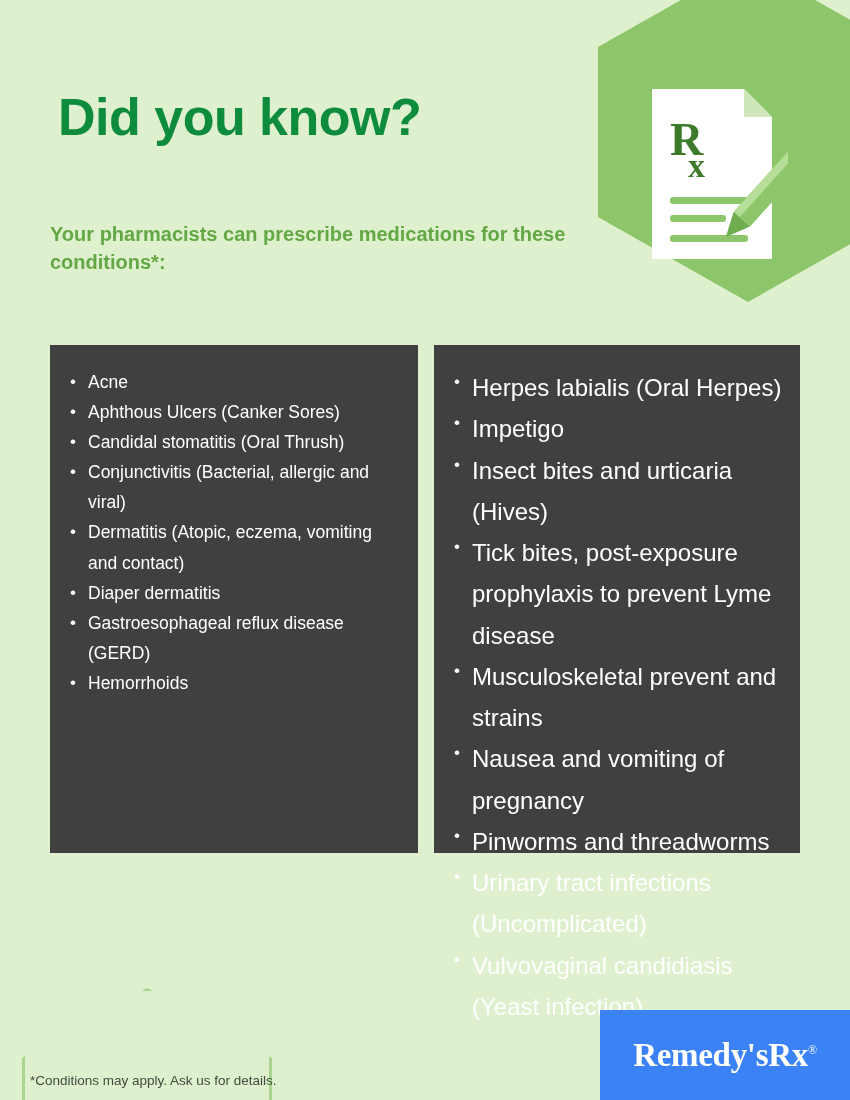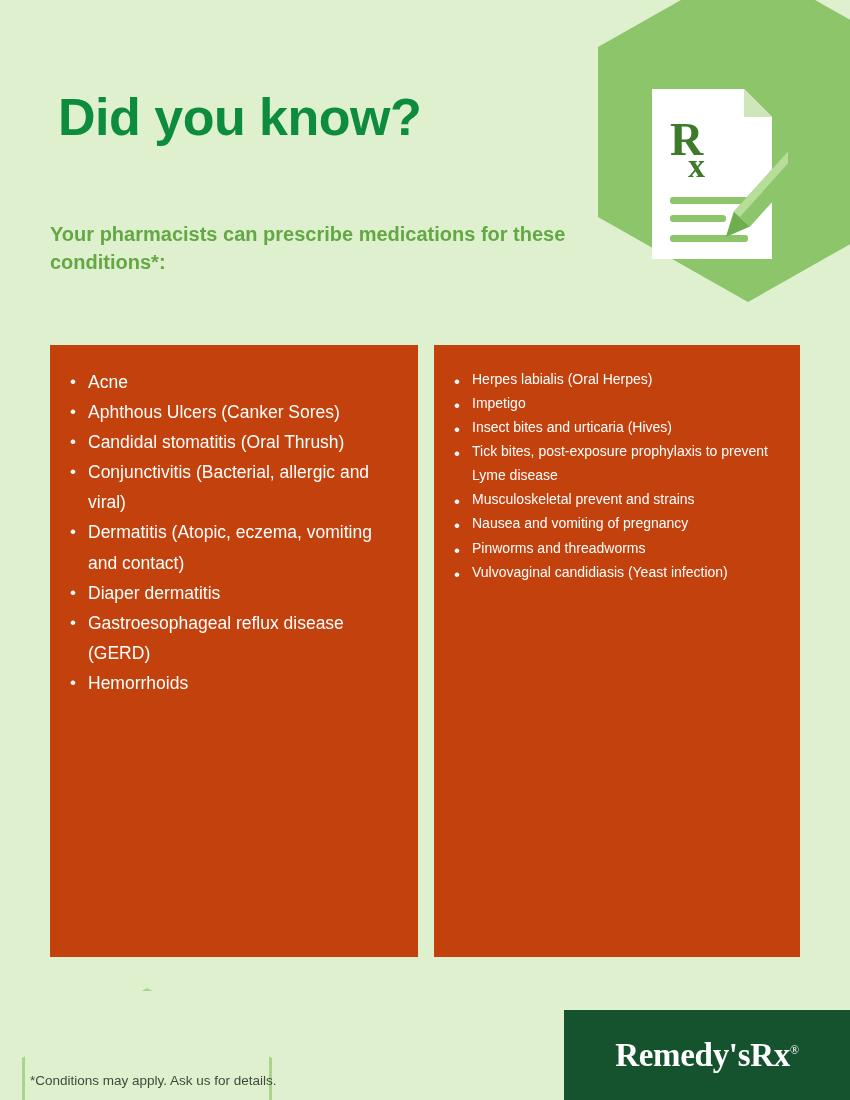--- a/index.html
+++ b/index.html
@@ -87,22 +87,22 @@
     right: 62px;
     top: 85px;
     width: 140px;
     height: 178px;
   }
 
   
   .panel {
     position: absolute;
     top: 345px;
-    background: #c2410c;
-    height: 612px;
+    background: #404040;
+    height: 508px;
     box-sizing: border-box;
     padding: 22px 16px 0 16px;
   }
   .panel-left {
     left: 50px;
     width: 368px;
   }
   .panel-right {
     left: 434px;
     width: 366px;
@@ -122,40 +122,40 @@
   }
   ul.cond-list li::before {
     content: "\2022";
     position: absolute;
     left: 4px;
     top: 0;
     color: #ffffff;
     font-size: 17px;
   }
   .panel-right ul.cond-list li {
-    font-size: 14px;
+    font-size: 24px;
   }
 
   
   .footnote {
     position: absolute;
     left: 30px;
     bottom: 12px;
     font-size: 13.5px;
     color: #3f4a3a;
   }
 
   
   .brand {
     position: absolute;
     right: 0;
     bottom: 0;
-    width: 286px;
+    width: 250px;
     height: 90px;
-    background: #14532d;
+    background: #3b82f6;
     display: flex;
     align-items: center;
     justify-content: center;
   }
   .brand-text {
     color: #ffffff;
     font-family: "Liberation Serif", serif;
     font-size: 33px;
     font-weight: bold;
     letter-spacing: -0.3px;
@@ -211,20 +211,21 @@
 
   <div class="panel panel-right">
     <ul class="cond-list">
       <li>Herpes labialis (Oral Herpes)</li>
       <li>Impetigo</li>
       <li>Insect bites and urticaria (Hives)</li>
       <li>Tick bites, post-exposure prophylaxis to prevent Lyme disease</li>
       <li>Musculoskeletal prevent and strains</li>
       <li>Nausea and vomiting of pregnancy</li>
       <li>Pinworms and threadworms</li>
+      <li>Urinary tract infections (Uncomplicated)</li>
       <li>Vulvovaginal candidiasis (Yeast infection)</li>
     </ul>
   </div>
 
   <div class="footnote">*Conditions may apply. Ask us for details.</div>
 
   <div class="brand">
     <span class="brand-text"><span>Remedy'sRx</span><span class="brand-reg">®</span></span>
   </div>
 

